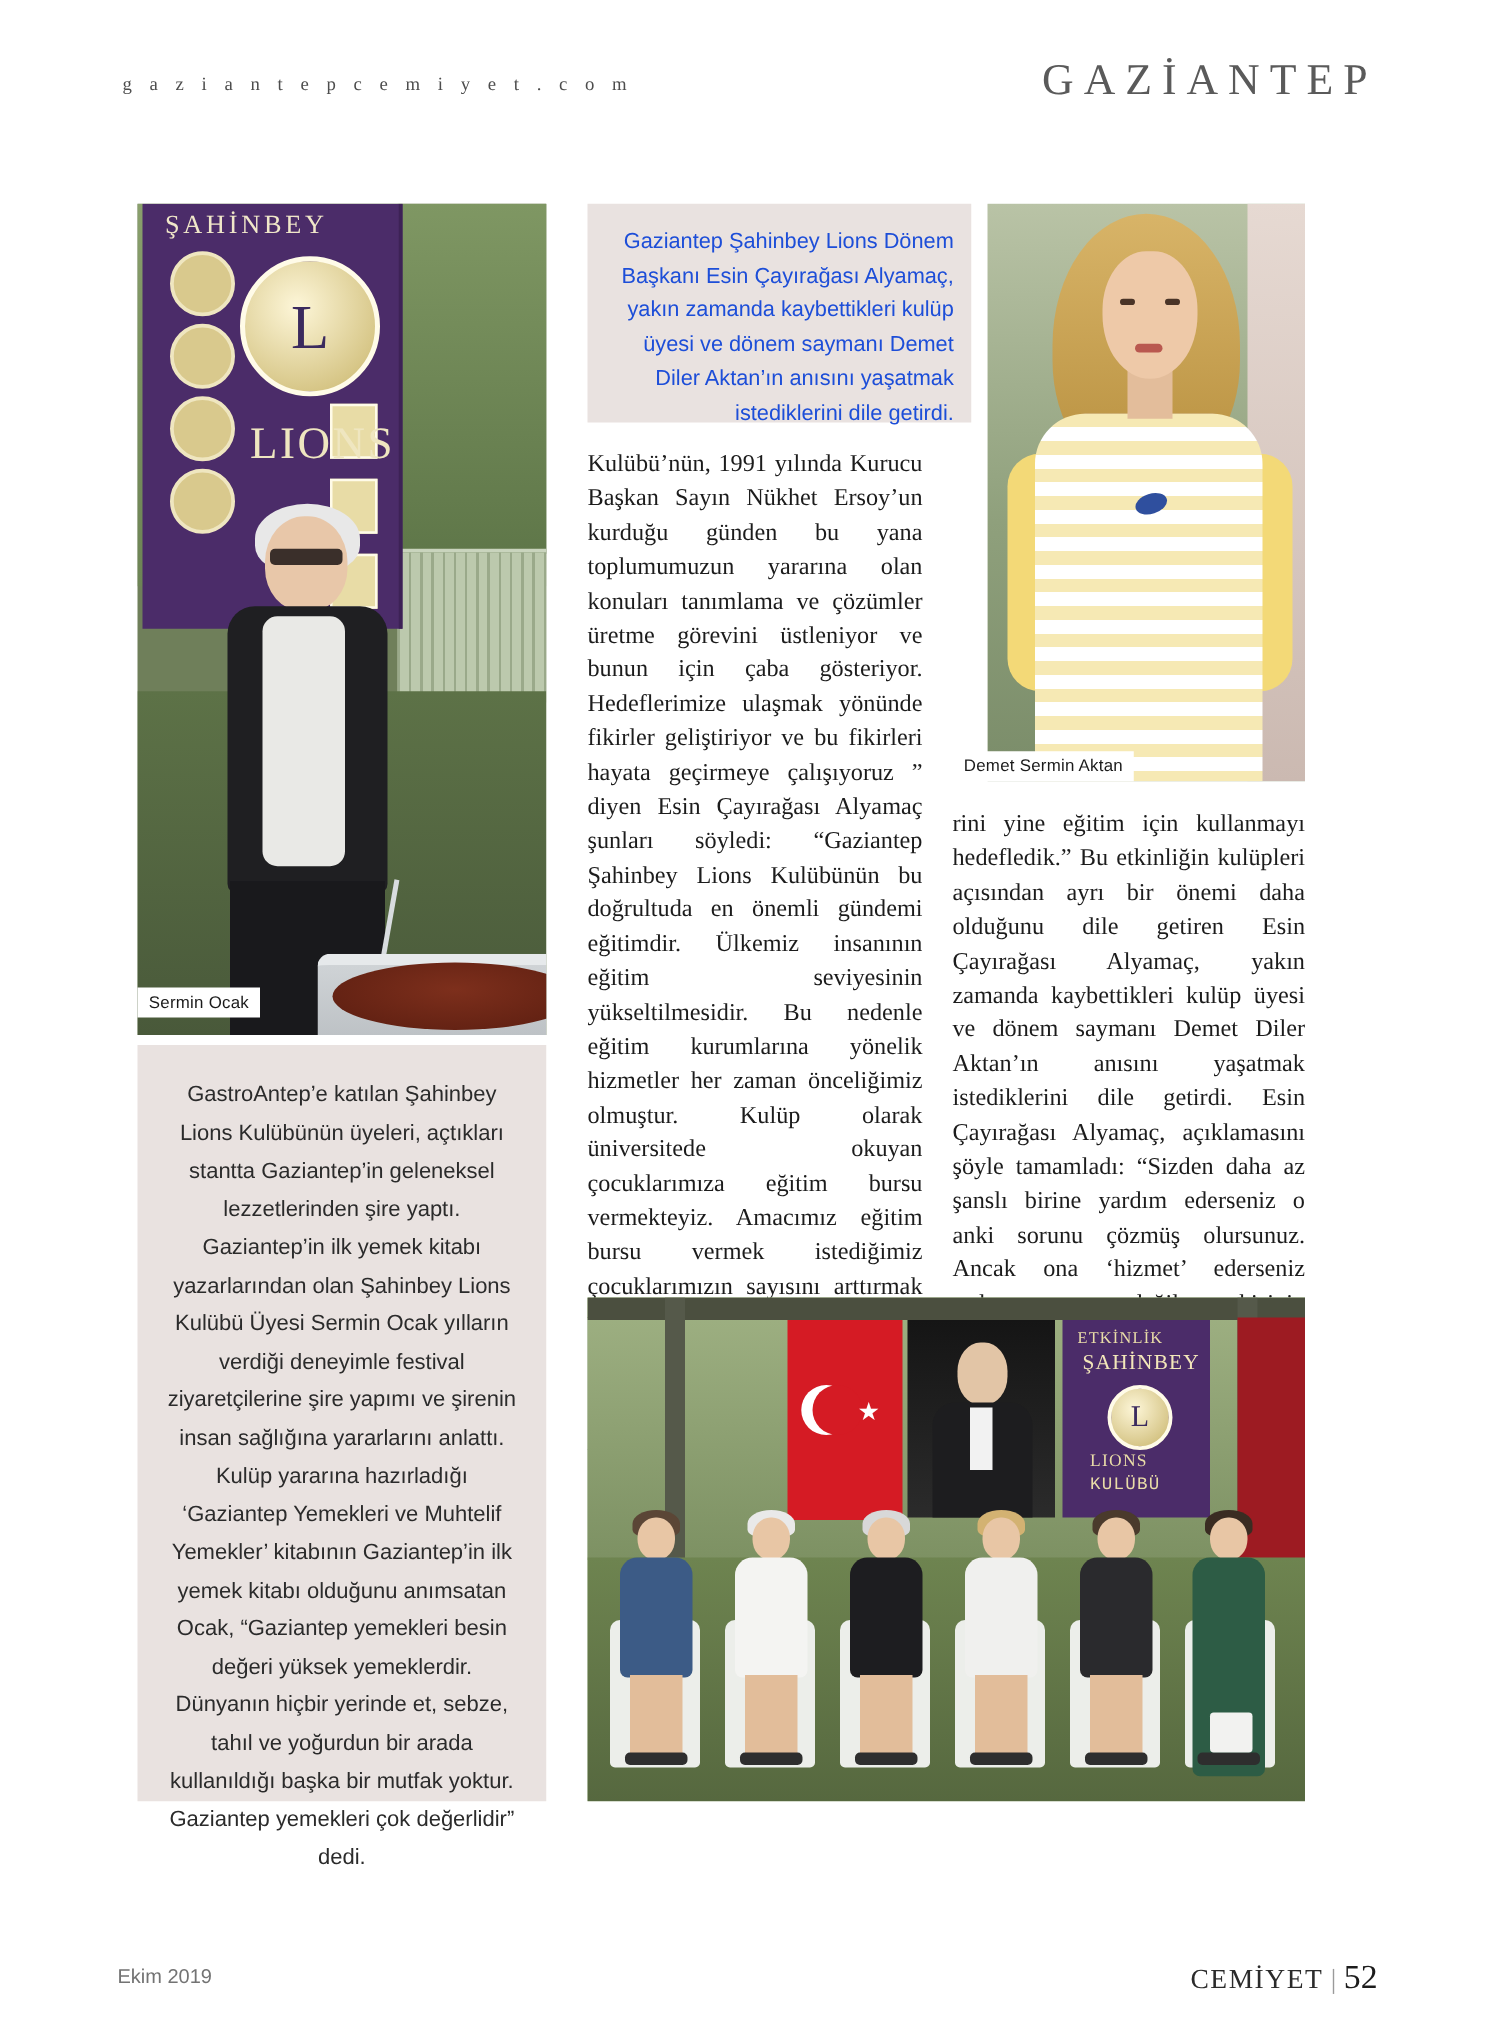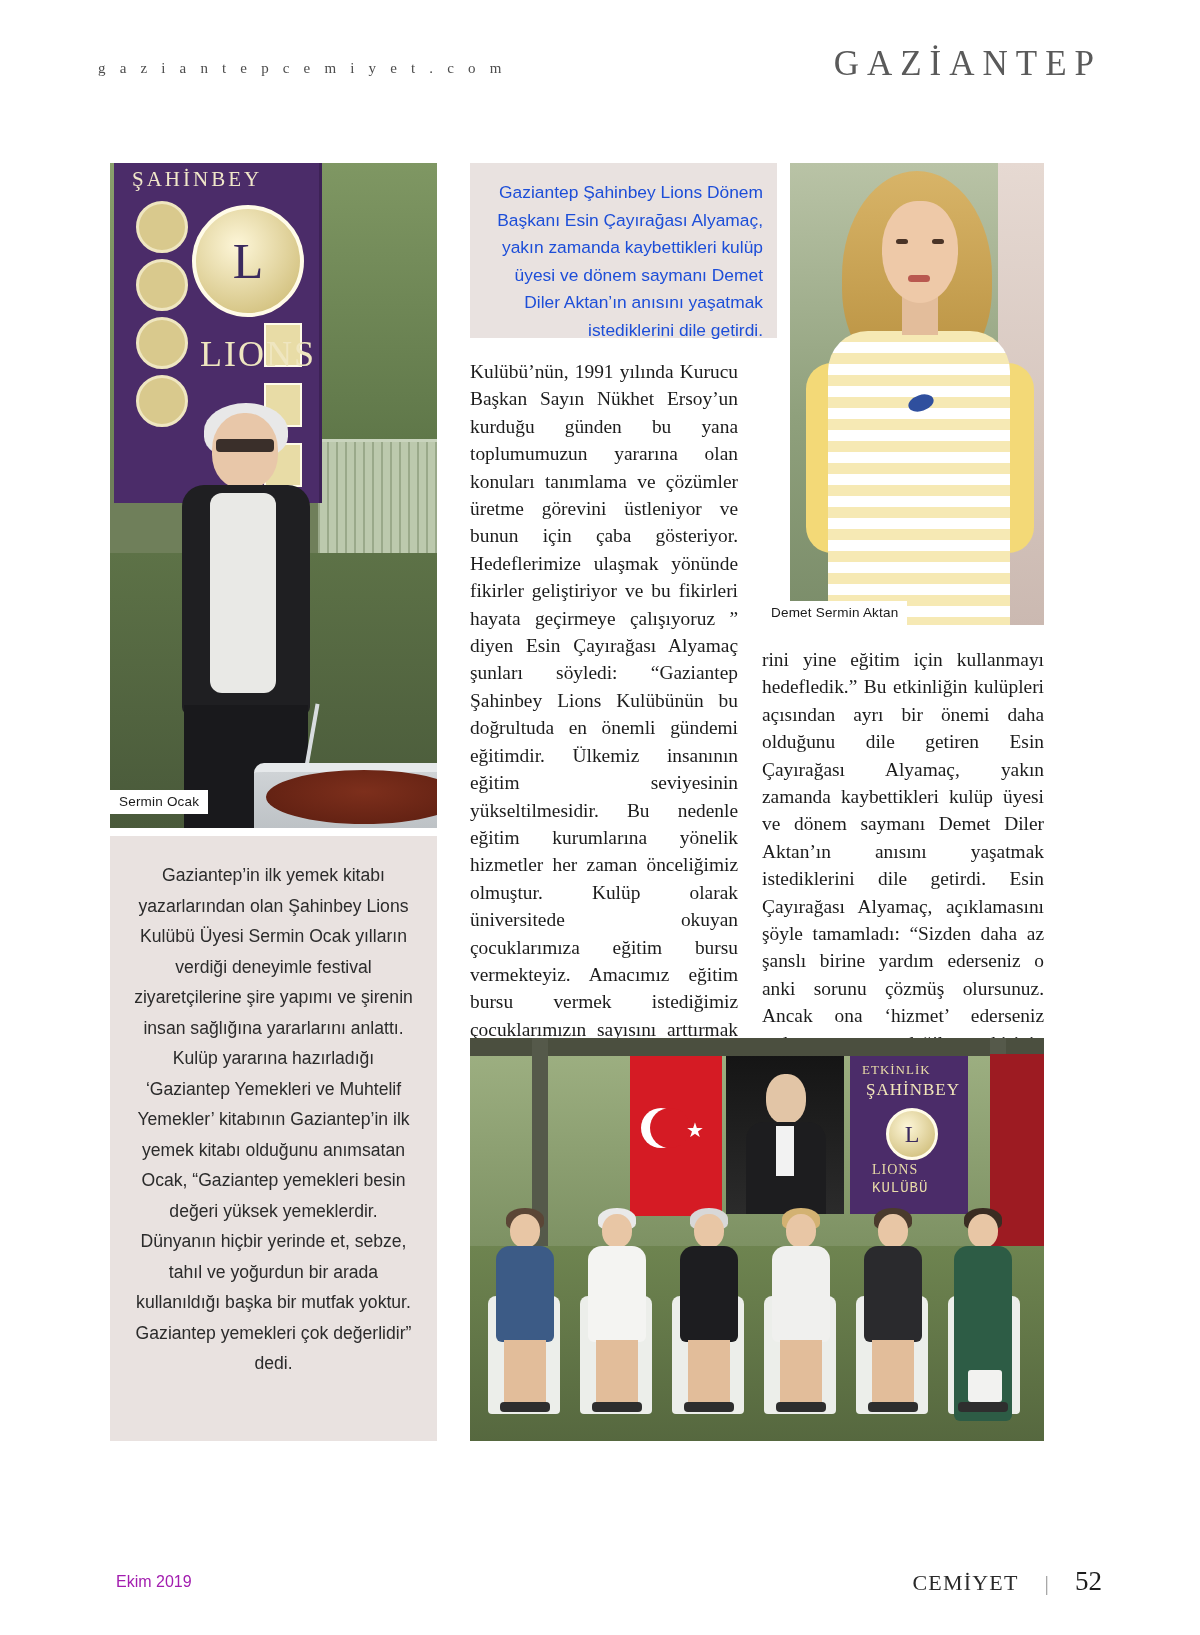--- a/index.html
+++ b/index.html
@@ -382,26 +382,26 @@
   .photo-group .lady .lg { position: absolute; left: 18px; top: 126px; width: 42px; height: 66px; background: #e2bd9a; }
   .photo-group .lady .sh { position: absolute; left: 14px; top: 188px; width: 50px; height: 10px; background: #2e2e2e; border-radius: 4px; }
 
   .photo-group .bag {
     position: absolute; left: 498px; top: 332px; width: 34px; height: 32px;
     background: #f2f2f0; border-radius: 3px;
   }
 
   
   .footer-left {
-    position: absolute; left: 116px; bottom: 44px;
-    font-family: "Liberation Sans", sans-serif; font-size: 16px; color: #a21caf;
+    position: absolute; left: 94px; bottom: 44px;
+    font-family: "Liberation Sans", sans-serif; font-size: 16px; color: #737373;
   }
   .footer-right {
     position: absolute; right: 98px; bottom: 38px;
-    display: flex; align-items: baseline; gap: 26px; margin-top: 42px;
+    display: flex; align-items: baseline; gap: 6px; margin-top: 42px;
   }
   .footer-right .brand {
     font-family: "Liberation Serif", serif; font-size: 22px; letter-spacing: 1.2px; color: #2b2b2b;
   }
   .footer-right .sep { color: #9a9a9a; font-size: 22px; }
   .footer-right .pageno {
     font-family: "Liberation Serif", serif; font-size: 27px; color: #1c1c1c;
   }
 </style>
 </head>
@@ -437,20 +437,21 @@
   </div>
   <div class="ladle"></div>
   <div class="ladle-cup"></div>
   <div class="pot">
     <div class="liquid"></div>
   </div>
 </div>
 <div class="caption-tag" id="cap-sermin">Sermin Ocak</div>
 
 <div class="left-textbox">
+  <p>GastroAntep’e katılan Şahinbey Lions Kulübünün üyeleri, açtıkları stantta Gaziantep’in geleneksel lezzetlerinden şire yaptı.</p>
   <p>Gaziantep’in ilk yemek kitabı yazarlarından olan Şahinbey Lions Kulübü Üyesi Sermin Ocak yılların verdiği deneyimle festival ziyaretçilerine şire yapımı ve şirenin insan sağlığına yararlarını anlattı. Kulüp yararına hazırladığı ‘Gaziantep Yemekleri ve Muhtelif Yemekler’ kitabının Gaziantep’in ilk yemek kitabı olduğunu anımsatan Ocak, “Gaziantep yemekleri besin değeri yüksek yemeklerdir. Dünyanın hiçbir yerinde et, sebze, tahıl ve yoğurdun bir arada kullanıldığı başka bir mutfak yoktur. Gaziantep yemekleri çok değerlidir” dedi.</p>
 </div>
 
 <div class="pull-quote">
   <p>Gaziantep Şahinbey Lions Dönem Başkanı Esin Çayırağası Alyamaç, yakın zamanda kaybettikleri kulüp üyesi ve dönem saymanı Demet Diler Aktan’ın anısını yaşatmak istediklerini dile getirdi.</p>
 </div>
 
 <div class="photo-demet">
   <div class="bg"></div>
   <div class="bg2"></div>

